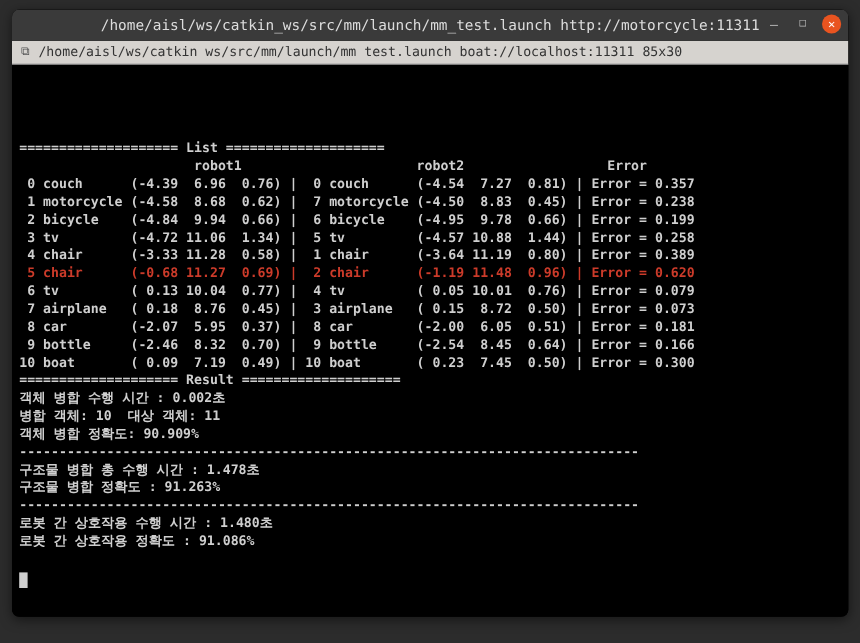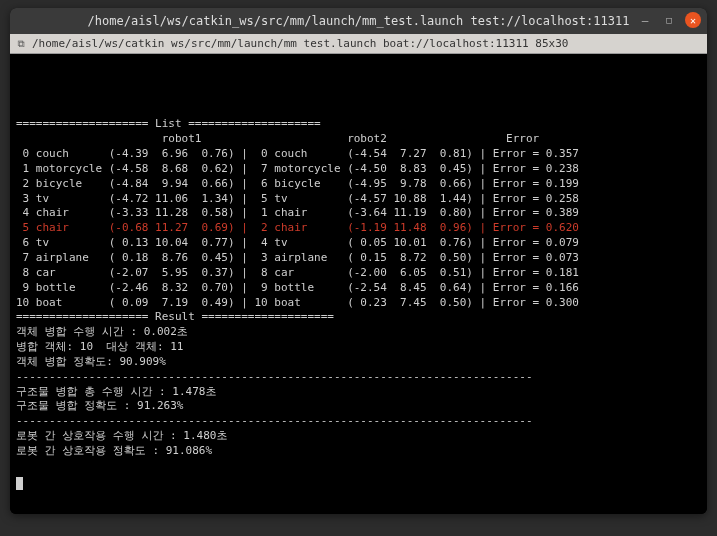--- a/index.html
+++ b/index.html
@@ -76,38 +76,39 @@
   }
   .terminal {
     background: #000;
     color: #cfcfcf;
     padding: 4px 6px 6px;
     font-size: 11px;
     line-height: 1.35;
     white-space: pre;
     font-family: "DejaVu Sans Mono", "Liberation Mono", monospace;
     min-height: 460px;
+    font-weight: bold;
   }
   .row { white-space: pre; }
   .hl { color: #cc3b2a; }
   .sep { color: #cfcfcf; }
   .cursor {
     display: inline-block;
     width: 7px; height: 13px;
     background: #cfcfcf;
     vertical-align: text-bottom;
     margin-top: 3px;
   }
 </style>
 </head>
 <body>
 
 <div class="window">
   <div class="titlebar">
-    <span class="title-text">/home/aisl/ws/catkin_ws/src/mm/launch/mm_test.launch test://localhost:11311</span>
+    <span class="title-text">/home/aisl/ws/catkin_ws/src/mm/launch/mm_test.launch http://motorcycle:11311</span>
     <div class="win-controls">
       <span class="win-btn win-min"></span>
       <span class="win-btn win-max"></span>
       <span class="win-btn win-close"></span>
     </div>
   </div>
   <div class="tabbar">
     <span class="tab-icon">⧉</span>
     <span>/home/aisl/ws/catkin ws/src/mm/launch/mm test.launch boat://localhost:11311 85x30</span>
   </div>

